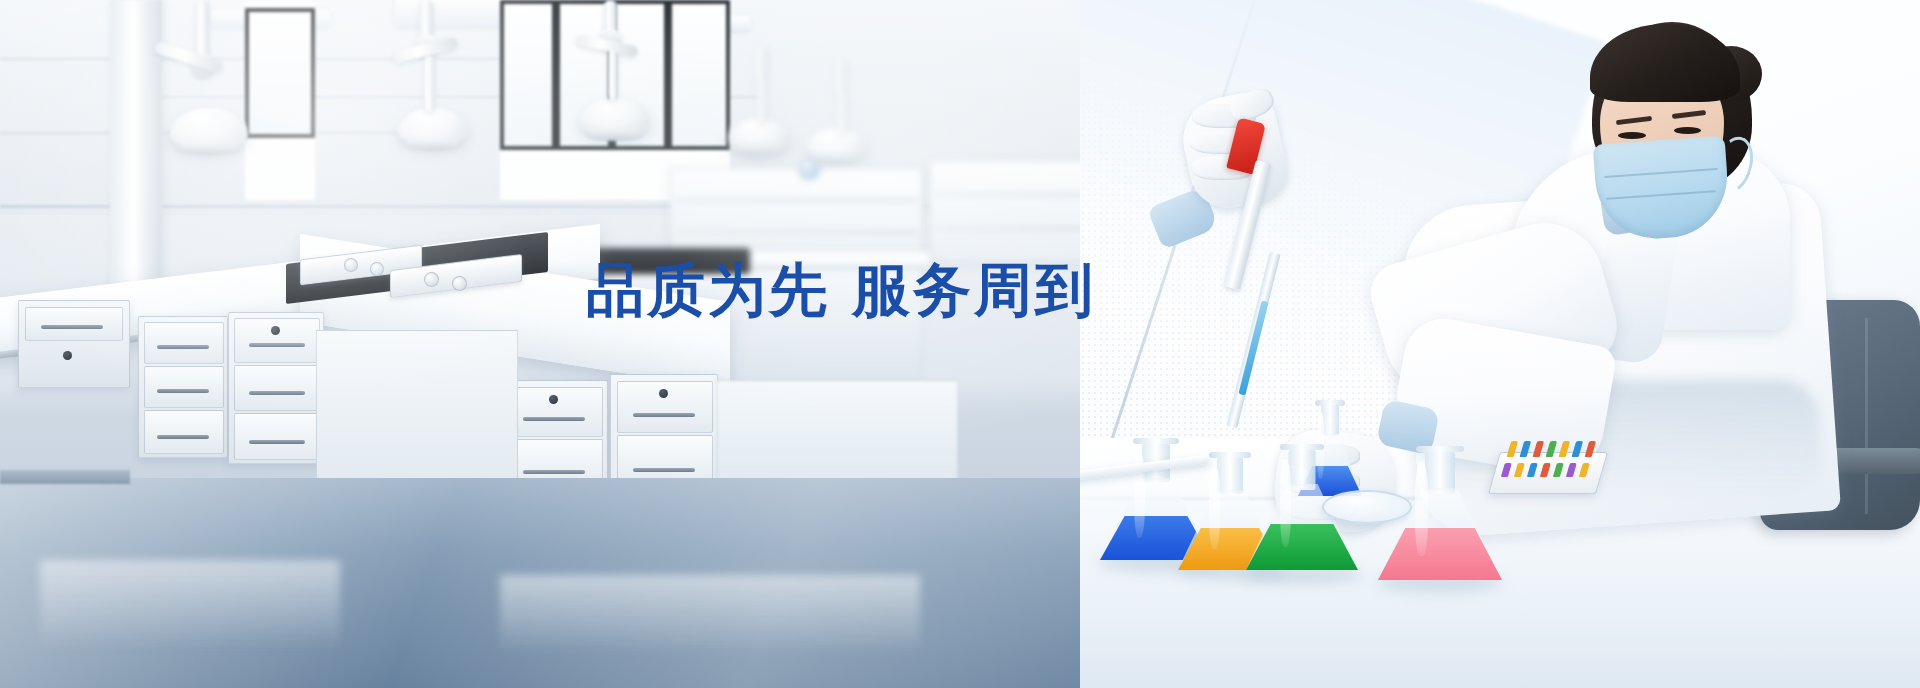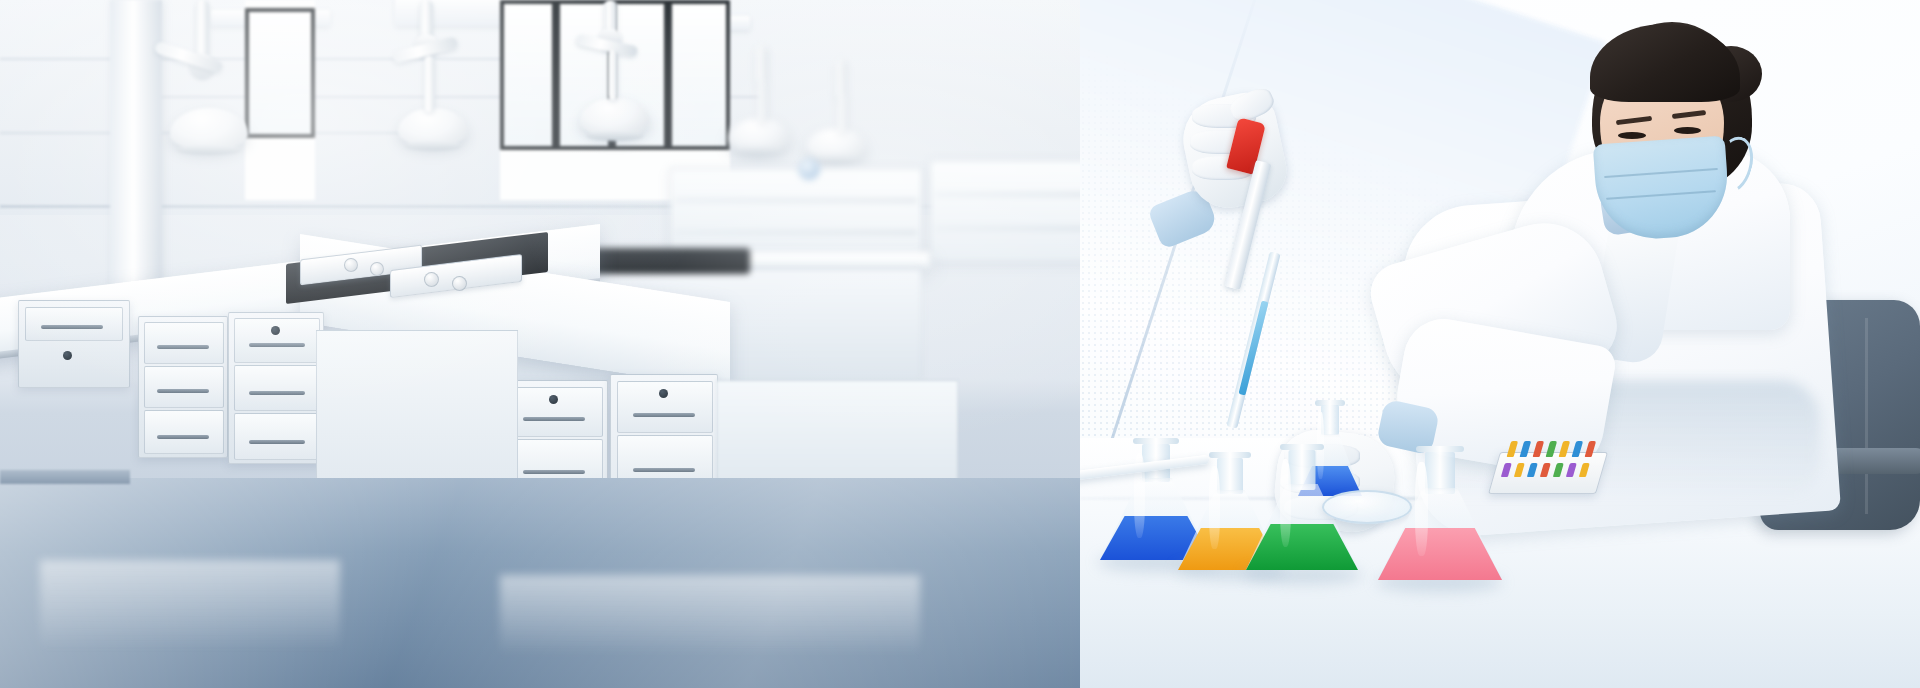--- a/index.html
+++ b/index.html
@@ -451,16 +451,17 @@
       <div class="tip" style="left:72px;top:10px;height:14px;background:#9b5bd0;"></div>
       <div class="tip" style="left:85px;top:10px;height:14px;background:#f0b429;"></div>
     </div>
 
     <div class="glassrod" style="left:-120px;top:470px;width:250px;transform:rotate(-7deg);"></div>
 
   </div>
 
   <div class="overlay">
 
+    <div class="cn-head"><span>品质为先</span><span class="gap"></span><span>服务周到</span></div>
 
   </div>
 
 </div>
 
 </body></html>

